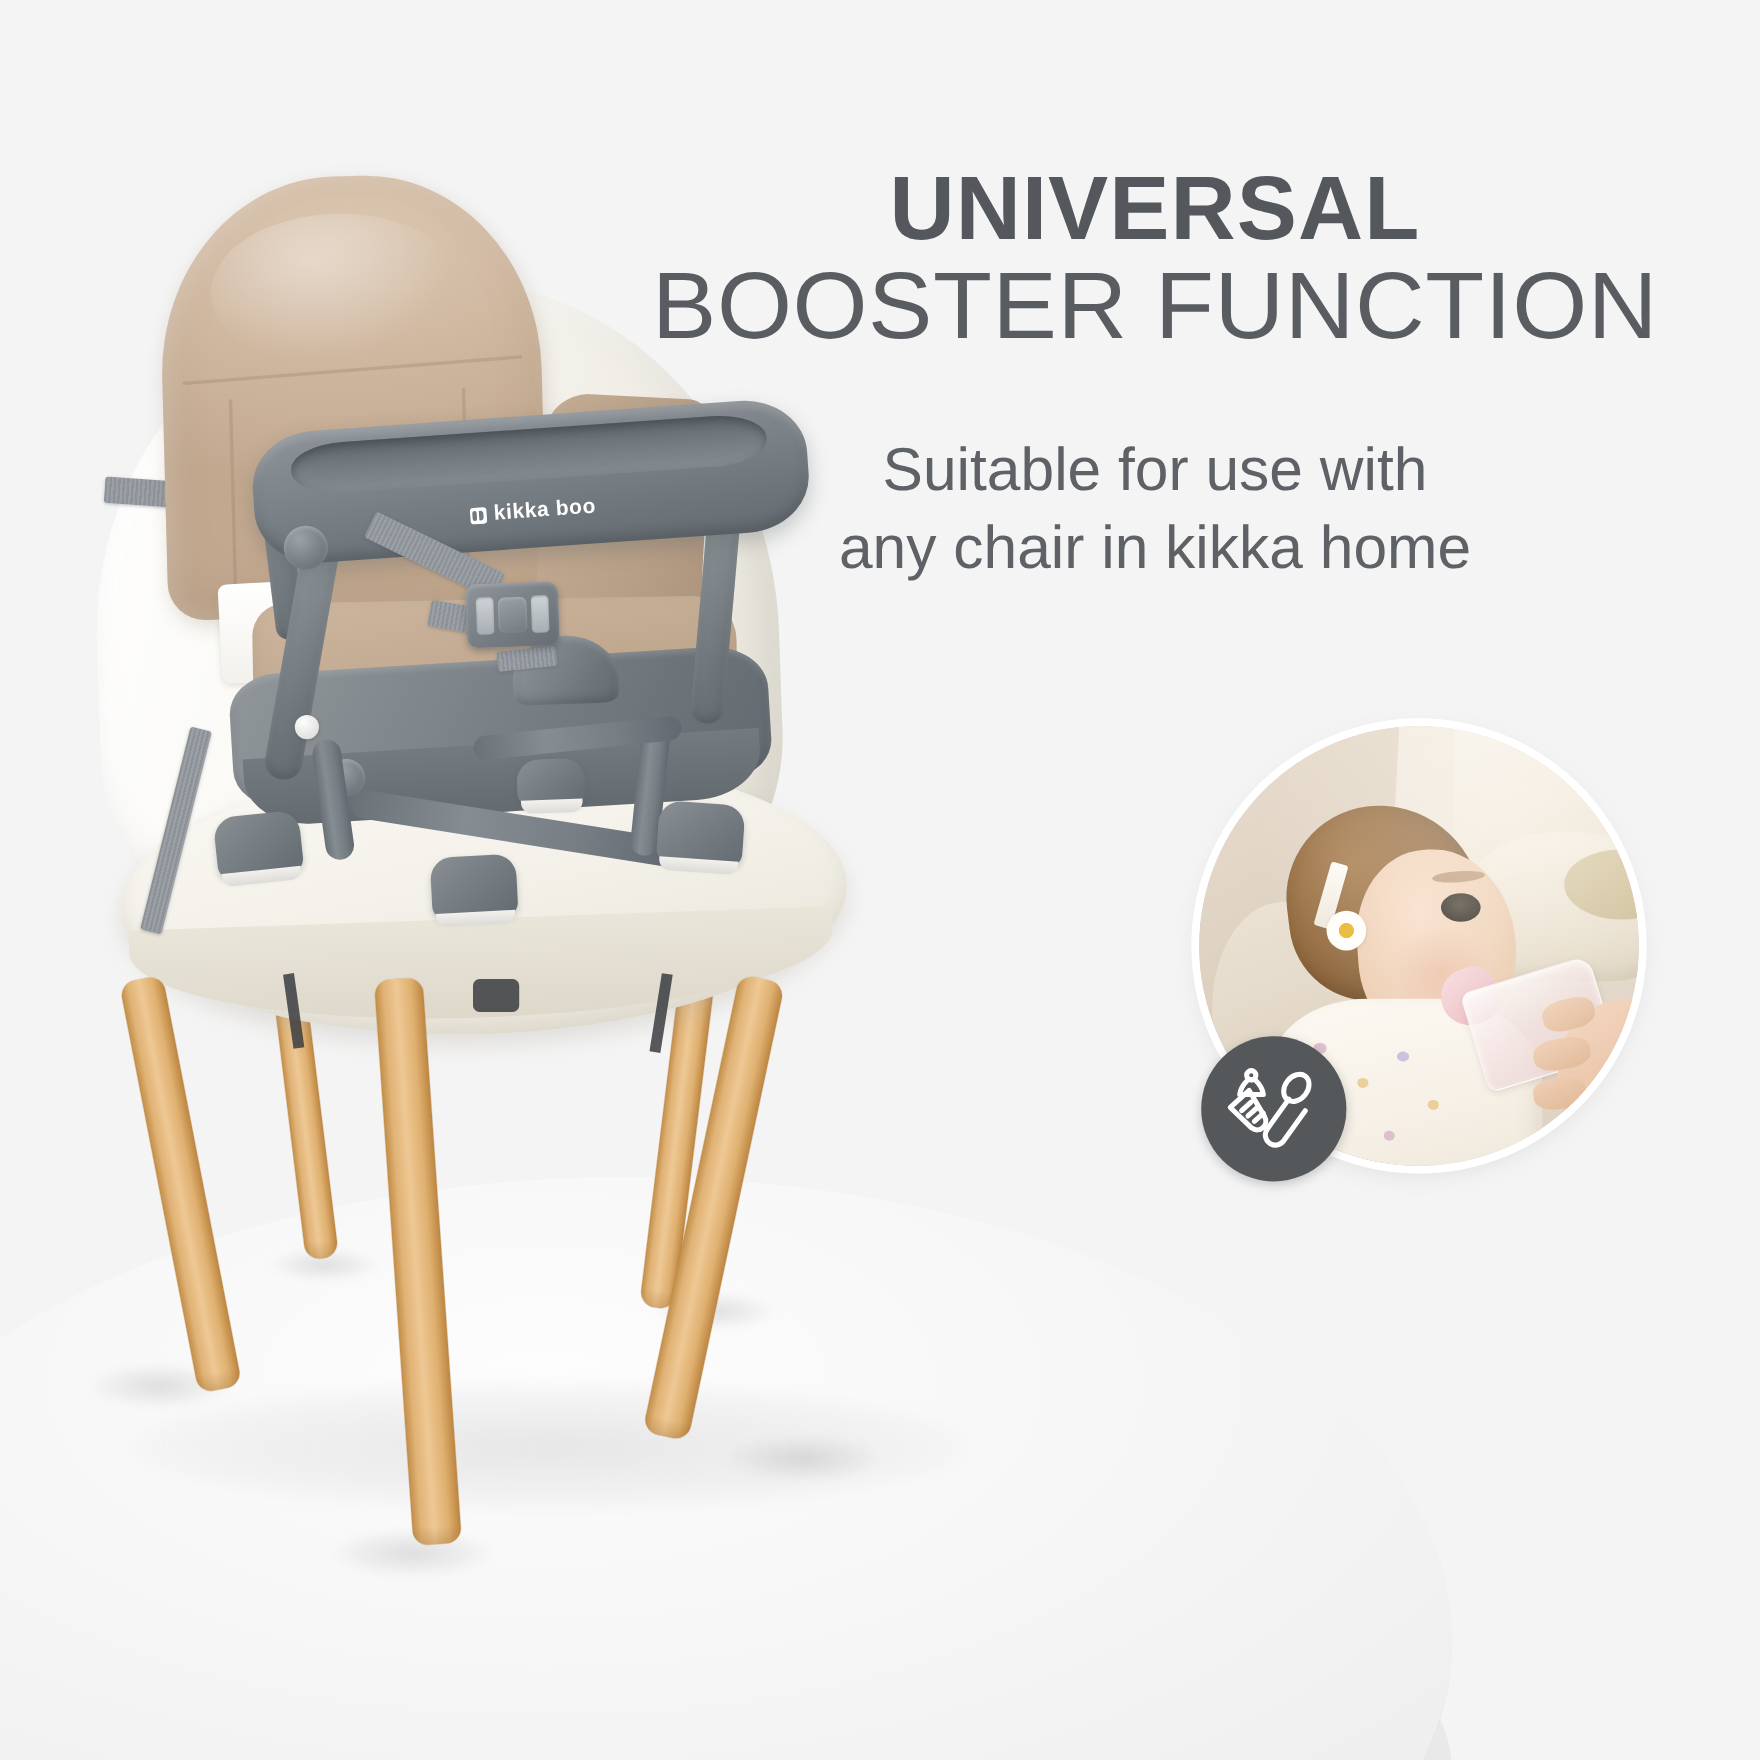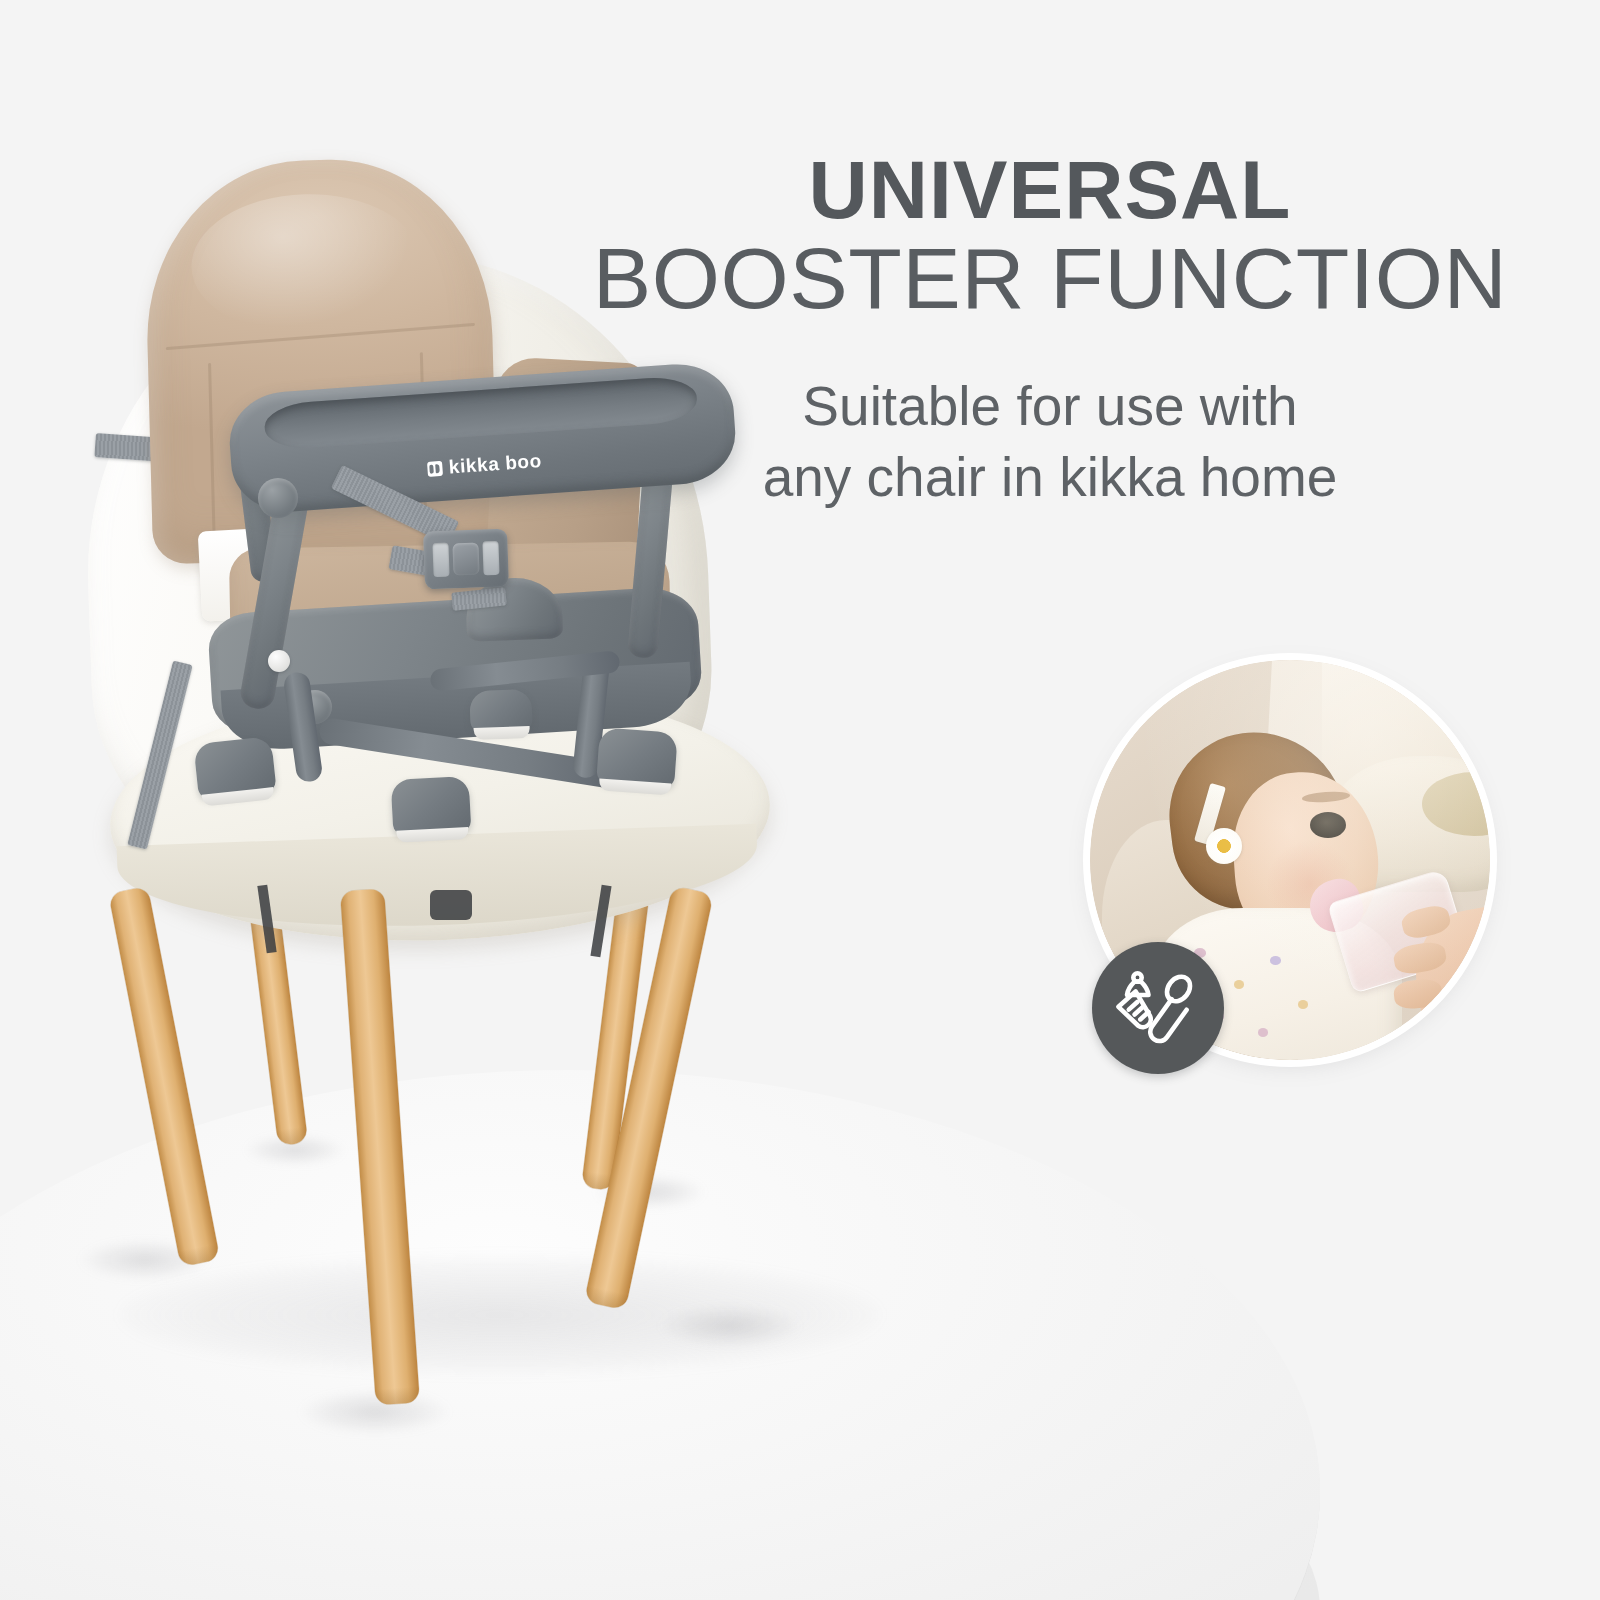--- a/index.html
+++ b/index.html
@@ -40,21 +40,21 @@
     font-weight: 300;
     font-size: 86px;
     line-height: 1.12;
     letter-spacing: 0.5px;
     color: #595d61;
     margin: 0;
     padding: 0;
     transform: scaleX(1.02);
   }
   .subhead {
-    margin-top: 44px;
+    margin-top: 64px;
     font-family: "Liberation Sans", sans-serif;
     font-weight: 300;
     font-size: 55px;
     line-height: 1.30;
     color: #5e6266;
     letter-spacing: 0px;
   }
   .subhead .sline { display: block; }
 
   

